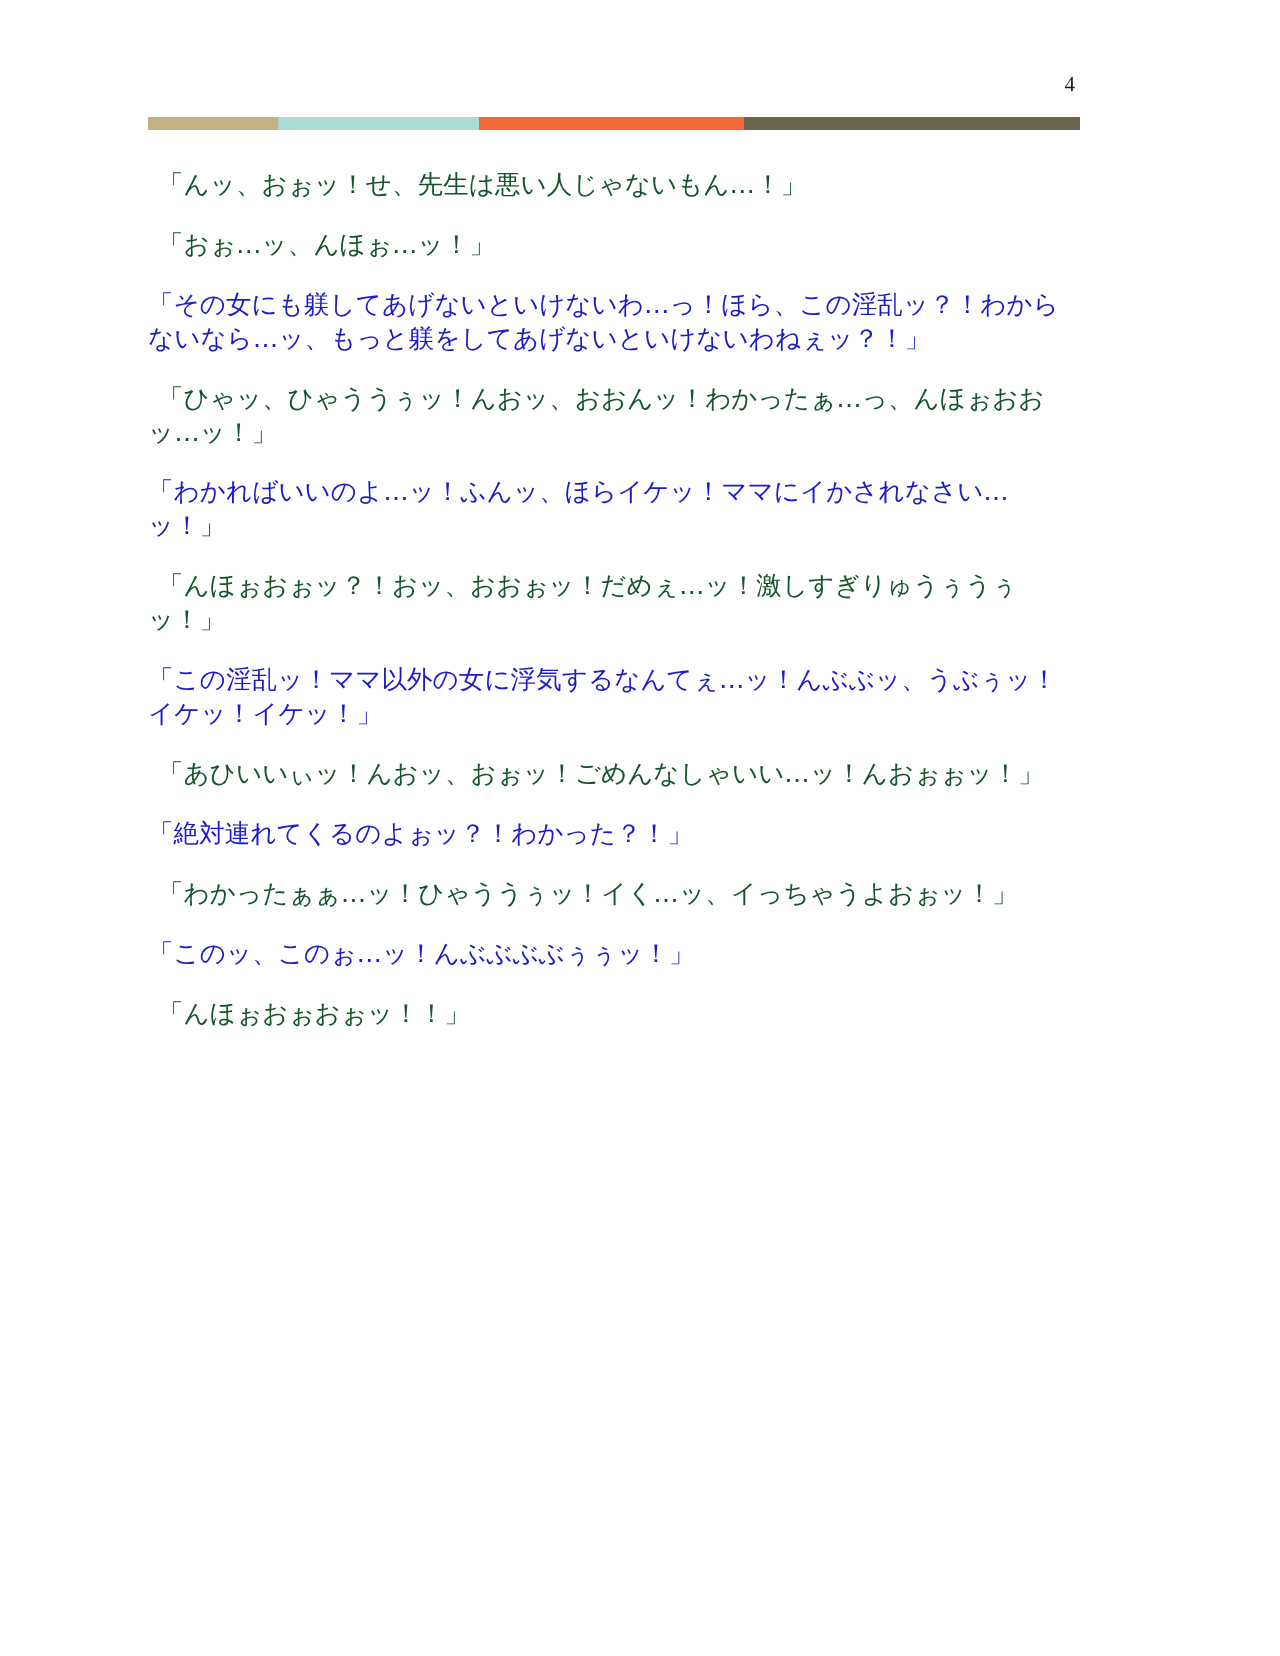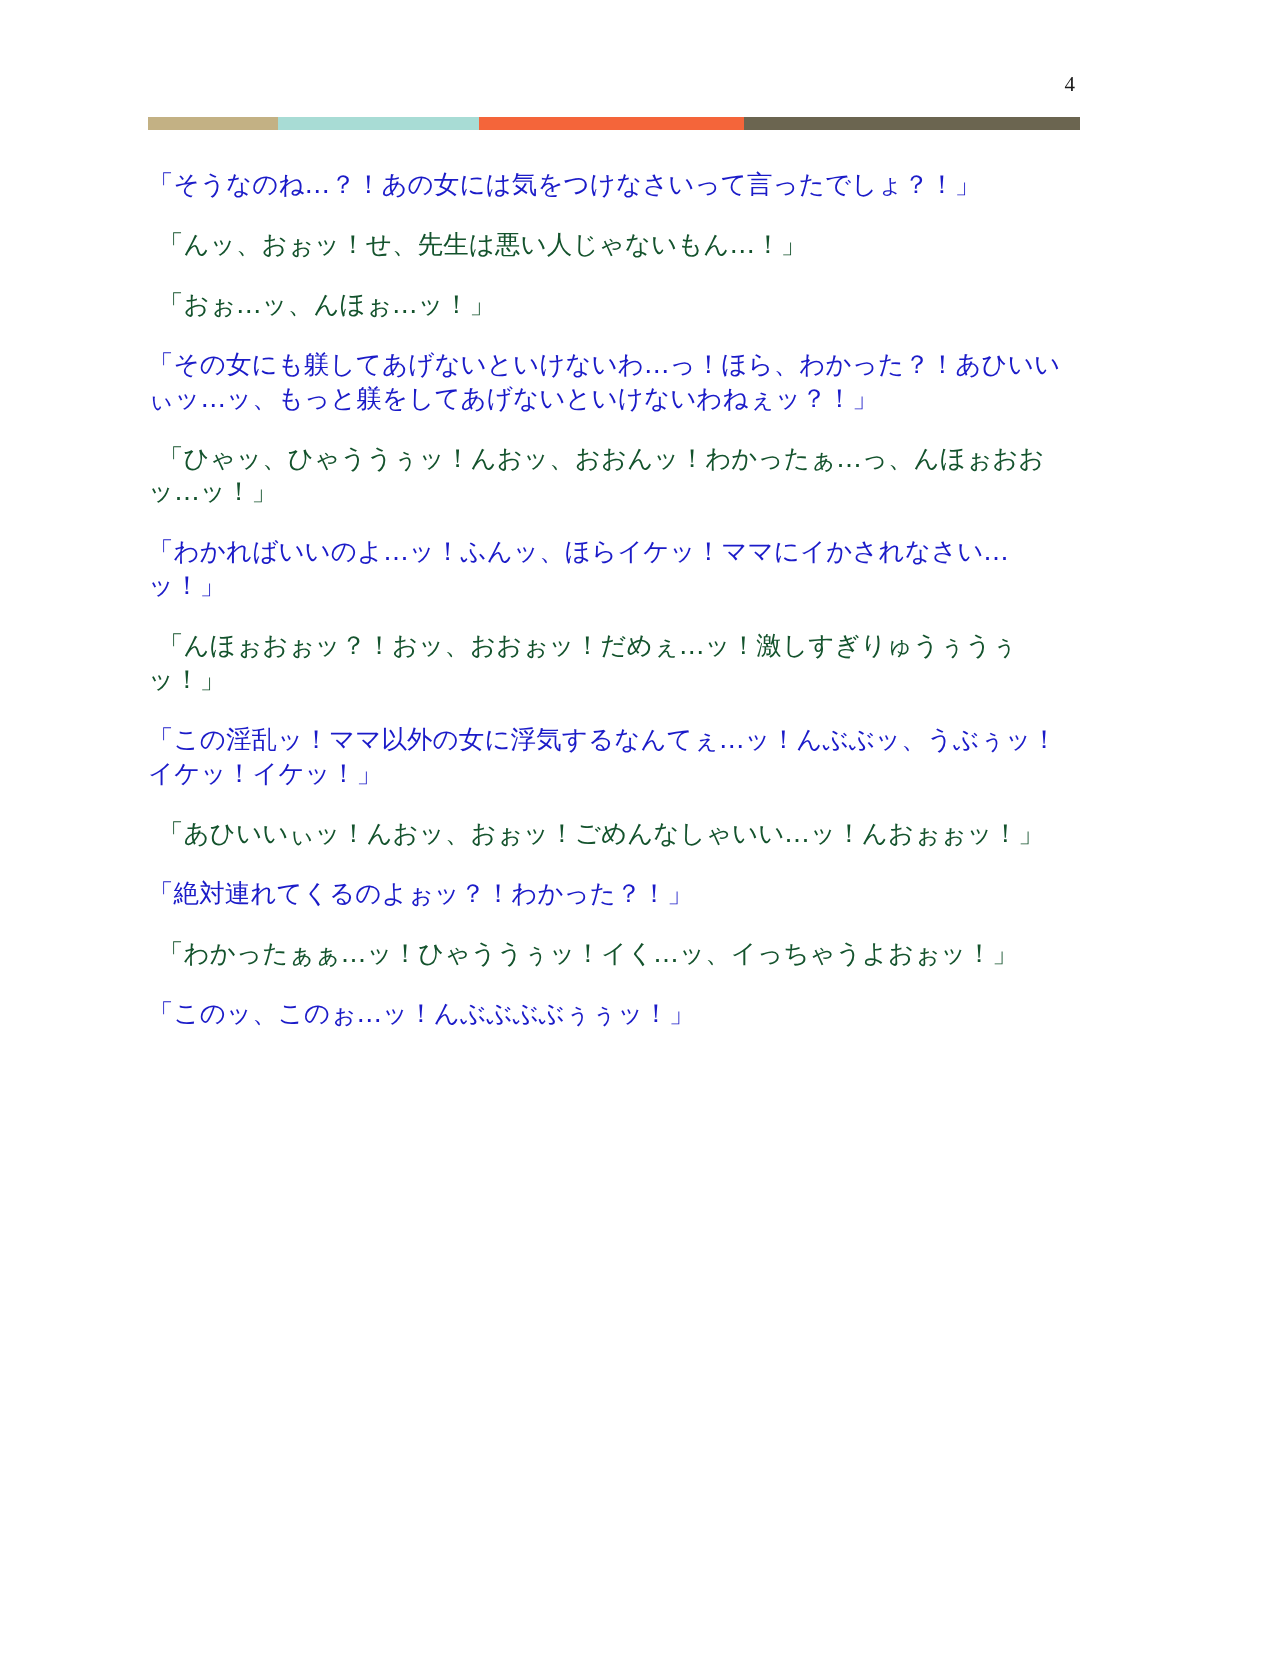--- a/index.html
+++ b/index.html
@@ -68,27 +68,27 @@
   <div class="page-number">4</div>
 
   <div class="rule">
       <div class="rule-seg" style="background: rgb(195, 177, 132); width: 14%;"></div>
       <div class="rule-seg" style="background: rgb(168, 220, 213); width: 21.5%;"></div>
       <div class="rule-seg" style="background: rgb(244, 101, 58); width: 28.5%;"></div>
       <div class="rule-seg" style="background: rgb(107, 101, 80); width: 36%;"></div>
     </div>
 
   <div class="content">
-      <p class="line blue">「そうなのね…？！あの女には気をつけなさいって言ったでしょ？！」</p>
       <p class="line red indent">「んッ、おぉッ！せ、先生は悪い人じゃないもん…！」</p>
       <p class="line red indent">「おぉ…ッ、んほぉ…ッ！」</p>
-      <p class="line blue">「その女にも躾してあげないといけないわ…っ！ほら、わかった？！あひいいぃッ…ッ、もっと躾をしてあげないといけないわねぇッ？！」</p>
+      <p class="line blue">「その女にも躾してあげないといけないわ…っ！ほら、この淫乱ッ？！わからないなら…ッ、もっと躾をしてあげないといけないわねぇッ？！」</p>
       <p class="line red indent">「ひゃッ、ひゃううぅッ！んおッ、おおんッ！わかったぁ…っ、んほぉおおッ…ッ！」</p>
       <p class="line blue">「わかればいいのよ…ッ！ふんッ、ほらイケッ！ママにイかされなさい…ッ！」</p>
       <p class="line red indent">「んほぉおぉッ？！おッ、おおぉッ！だめぇ…ッ！激しすぎりゅうぅうぅッ！」</p>
       <p class="line blue">「この淫乱ッ！ママ以外の女に浮気するなんてぇ…ッ！んぶぶッ、うぶぅッ！イケッ！イケッ！」</p>
       <p class="line red indent">「あひいいぃッ！んおッ、おぉッ！ごめんなしゃいい…ッ！んおぉぉッ！」</p>
       <p class="line blue">「絶対連れてくるのよぉッ？！わかった？！」</p>
       <p class="line red indent">「わかったぁぁ…ッ！ひゃううぅッ！イく…ッ、イっちゃうよおぉッ！」</p>
       <p class="line blue">「このッ、このぉ…ッ！んぶぶぶぶぅぅッ！」</p>
+      <p class="line red indent">「んほぉおぉおぉッ！！」</p>
     </div>
 
 </div>
 
 </body></html>

